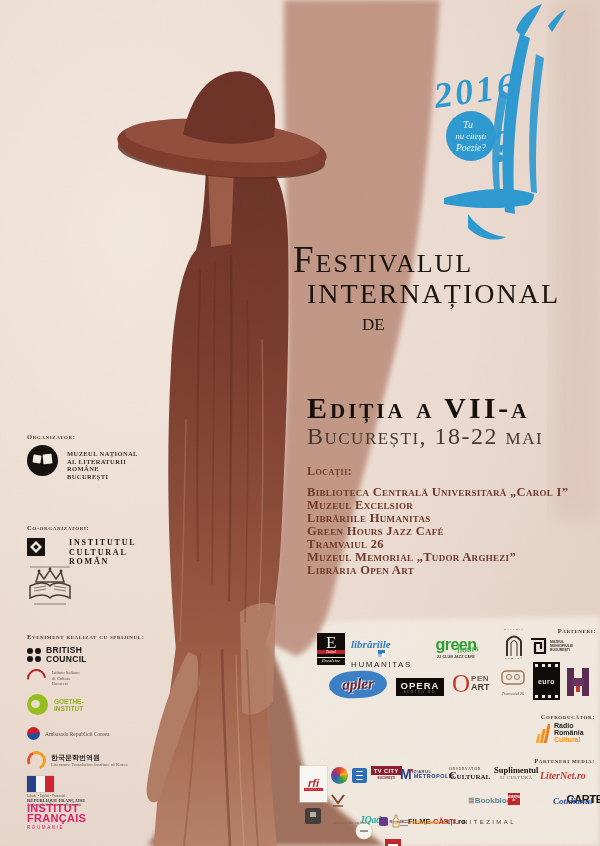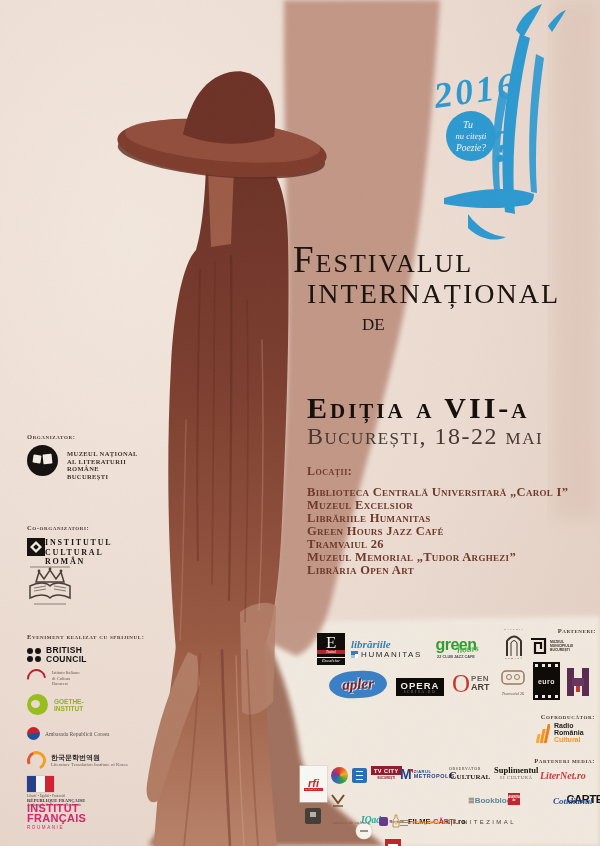--- a/index.html
+++ b/index.html
@@ -29,21 +29,21 @@
   .side-label{font-size:6.5px;font-weight:bold;font-variant:small-caps;letter-spacing:.6px;color:#4a392e;}
   .lb-org{left:27px;top:433px;}
   .org-row{left:27px;top:445px;display:flex;gap:9px;}
   .mnlr-circle{width:31px;height:31px;border-radius:50%;background:#151210;position:relative;flex:none;}
   .mnlr-circle::before{content:"";position:absolute;left:6px;top:10px;width:8px;height:8px;background:#f2ece4;border-radius:1px;transform:rotate(8deg);}
   .mnlr-circle::after{content:"";position:absolute;left:16px;top:9px;width:9px;height:10px;background:#f2ece4;border-radius:1px;transform:rotate(-6deg);}
   .org-text{padding-top:5px;}
   .org-text div{font-size:6.5px;line-height:7.5px;letter-spacing:.4px;color:#41332a;font-weight:bold;}
 
   .lb-coorg{left:27px;top:524px;}
-  .icr-row{left:27px;top:538px;display:flex;gap:0;}
+  .icr-row{left:27px;top:538px;display:flex;gap:24px;}
   .icr-mark{width:18px;height:18px;background:#17120e;position:relative;flex:none;}
   .icr-mark::before{content:"";position:absolute;inset:3px;background:#efe9e1;clip-path:polygon(50% 0,100% 50%,50% 100%,0 50%);}
   .icr-mark::after{content:"";position:absolute;left:7px;top:7px;width:4px;height:4px;background:#17120e;transform:rotate(45deg);}
   .icr-text div{font-size:8px;line-height:9.5px;letter-spacing:1.8px;color:#1d1813;font-weight:bold;}
 
   .lb-supporters{left:27px;top:633px;}
   .bc{left:27px;top:646px;display:flex;gap:5px;align-items:center;}
   .bc-dots{display:grid;grid-template-columns:6px 6px;gap:2px;}
   .bc-dot{width:6px;height:6px;border-radius:50%;background:#131313;}
   .bc-text div{font-size:8.5px;font-weight:900;font-family:"Liberation Sans",sans-serif;line-height:8.5px;color:#131313;letter-spacing:.3px;}
@@ -84,21 +84,21 @@
   .media-label{left:503px;top:757px;width:92px;text-align:right;}
 
   .excelsior{left:317px;top:633px;width:28px;}
   .exc-box{width:28px;height:24px;background:#100d0b;position:relative;}
   .exc-e{position:absolute;left:9px;top:0;font-size:17px;color:#f2ede8;font-family:"Liberation Serif",serif;}
   .exc-band{position:absolute;left:0;bottom:3px;width:100%;background:#b5232d;font-size:3.5px;text-align:center;line-height:4.5px;color:#fff;font-style:italic;}
   .exc-caption{margin-top:1px;background:#100d0b;color:#fff;font-size:4.8px;text-align:center;font-style:italic;line-height:6.5px;}
 
   .humanitas{left:351px;top:640px;}
   .hum-script{font-style:italic;color:#2f7fc1;font-size:11px;line-height:9px;font-weight:bold;}
-  .hum-caps{display:flex;align-items:center;gap:3px;margin-top:1px;}
+  .hum-caps{display:flex;align-items:center;gap:3px;margin-top:1px;flex-direction:column;}
   .hum-grid{width:7px;height:7px;flex:none;background:conic-gradient(#2f7fc1 0 25%,#fff 0 50%,#9fc3e0 0 75%,#2f7fc1 0);}
   .hum-caps-text{font-size:8px;letter-spacing:1.6px;color:#2a2a2a;font-family:"Liberation Sans",sans-serif;}
 
   .green{left:424px;top:638px;text-align:center;}
   .green-main{font-family:"Liberation Sans",sans-serif;font-weight:900;font-size:16px;line-height:13px;color:#2e9e33;letter-spacing:-.5px;}
   .green-hours{font-style:italic;font-weight:bold;font-size:9px;color:#47b04b;margin-top:-7px;margin-left:24px;transform:rotate(-5deg);width:40px;}
   .green-sub{font-size:3.8px;color:#4a4a4a;margin-top:1px;font-family:"Liberation Sans",sans-serif;font-weight:bold;}
 
   .galeria{left:502px;top:628px;width:24px;text-align:center;}
   .galeria-top{font-size:2.8px;letter-spacing:1.2px;color:#3c322b;}

